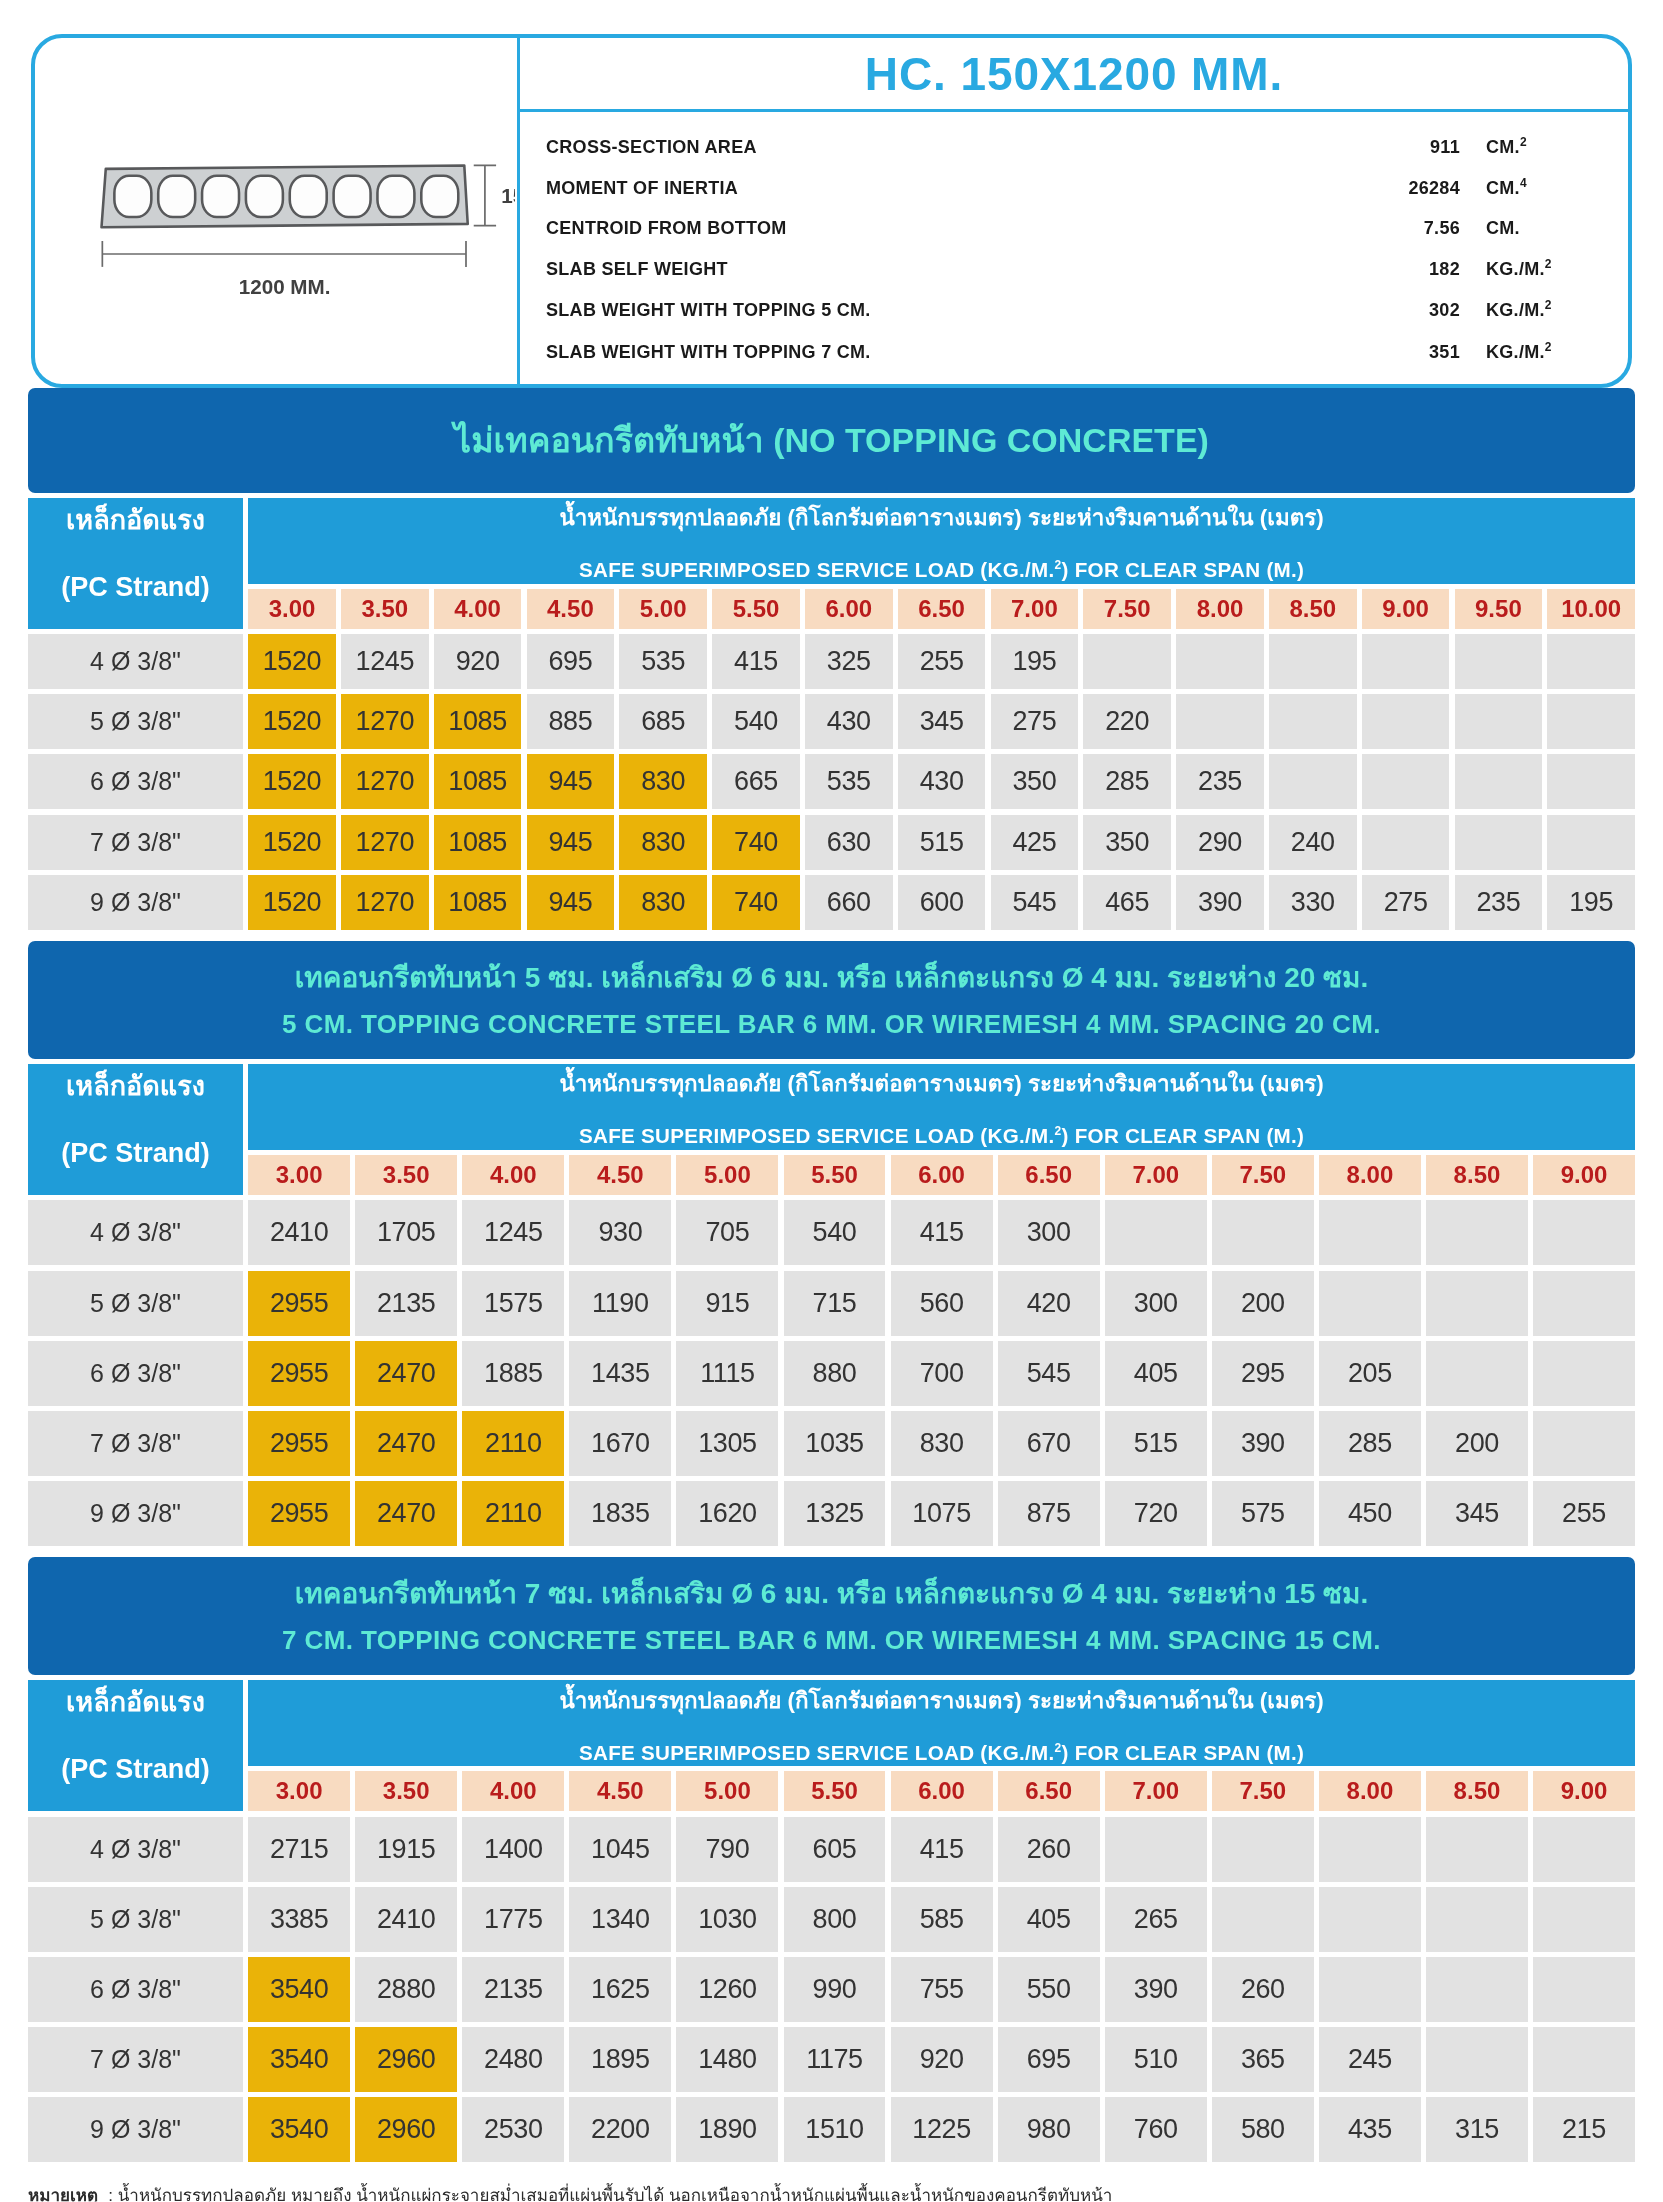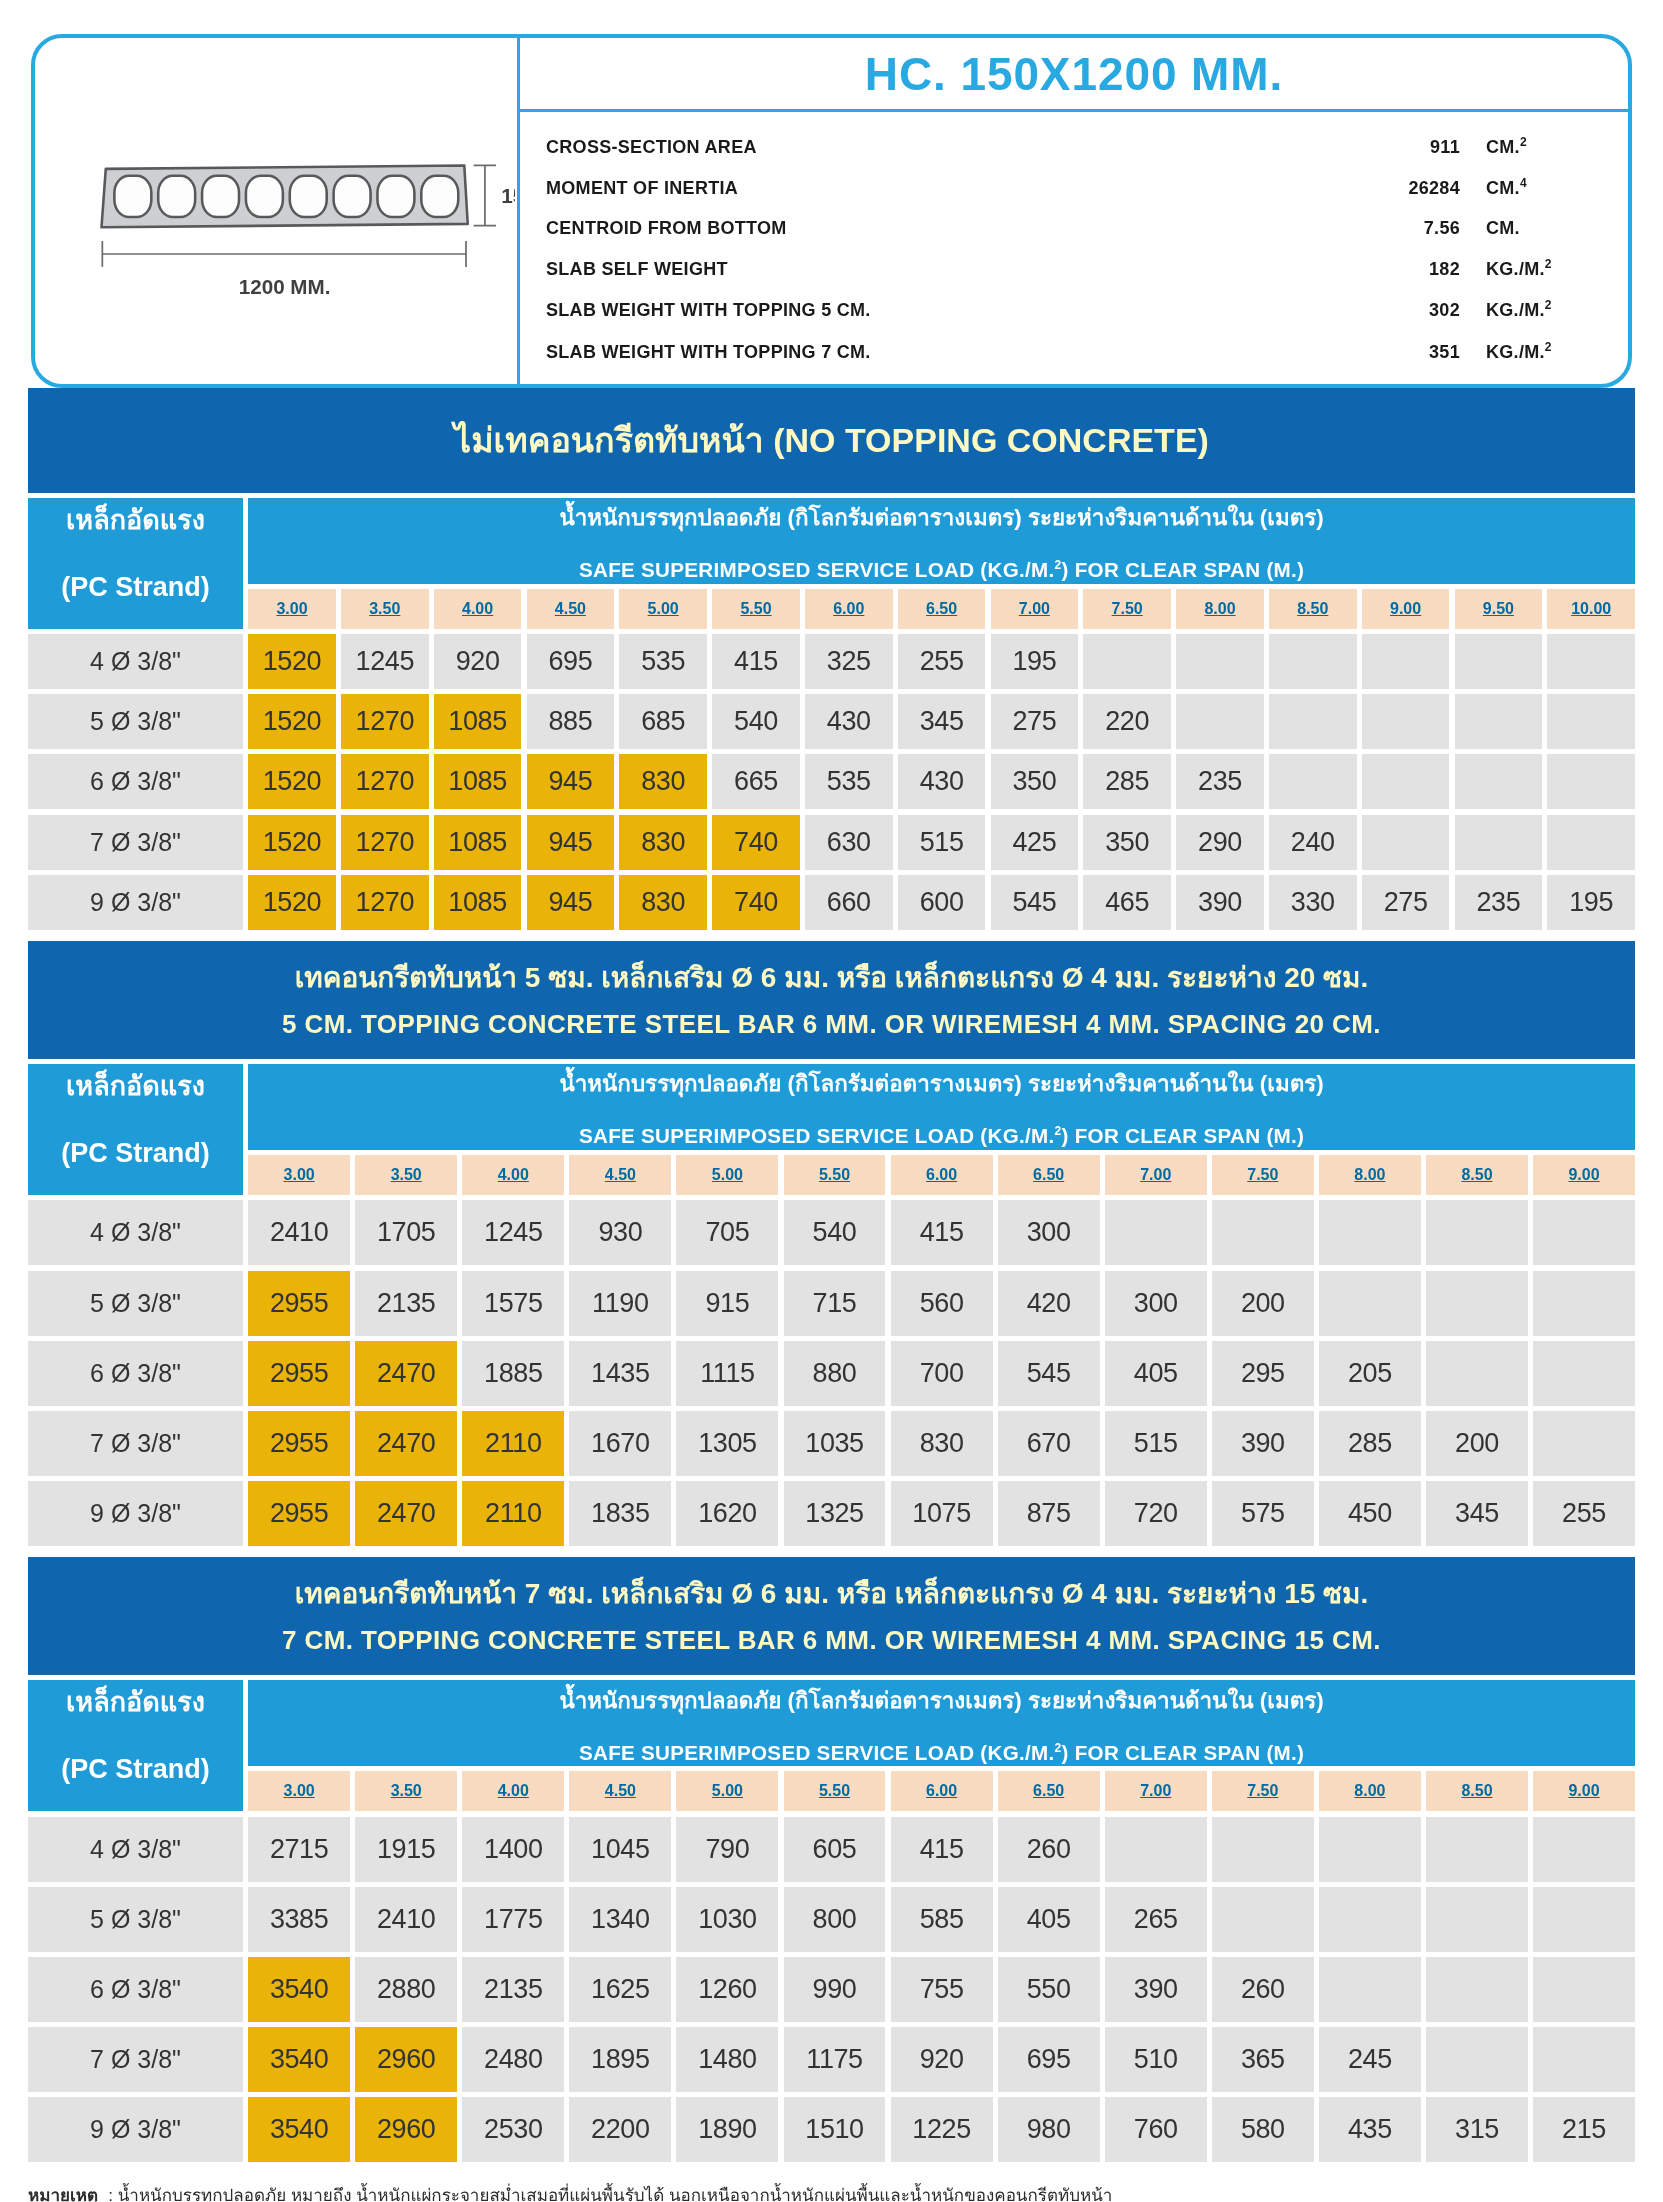--- a/index.html
+++ b/index.html
@@ -31,22 +31,22 @@
   }
   .spec-row { display:flex; align-items:baseline; font-weight:bold; font-size:18px; color:#1a1a1a; letter-spacing:0.3px; }
   .spec-label { flex:1; }
   .spec-value { width:112px; text-align:right; }
   .spec-unit  { width:102px; text-align:left; padding-left:26px; white-space:nowrap; }
   .spec-unit sup { font-size:12px; }
   
   .dim-text { font:bold 24px "Liberation Sans","DejaVu Sans",sans-serif; fill:#404040; }
   
   .banner {
-    margin:0 28px; background:#0F66AE; color:#fef9c3; text-align:center;
-    display:flex; flex-direction:column; justify-content:center;
+    margin:0 28px; background:#0F66AE; color:#5eead4; text-align:center;
+    display:flex; flex-direction:column; justify-content:center;border-radius:7px;
   }
   .banner-single { padding:31px 0; }
   .banner-multi  { padding:19px 1px; }
   .banner-th { font-size:28px; font-weight:bold; line-height:1.25; }
   .banner-single .banner-th { font-size:34px; }
   .banner-en { font-size:26px; font-weight:bold; margin-top:13.8px; letter-spacing:0.4px; }
   .tgrid {
     margin:5.2px 28px 11.2px 28px; display:grid; gap:5.2px; background:#fff;
   }
   .cell-leftheader {
@@ -57,21 +57,21 @@
   .cell-loadheader {
     grid-column:2 / -1; grid-row:1; background:#1F9CD8; color:#fff;
     display:flex; flex-direction:column; align-items:center; justify-content:center;
     gap:23px; text-align:center;
   }
   .load-th { font-size:22.4px; font-weight:bold; }
   .load-en { font-size:20.6px; font-weight:bold; letter-spacing:0.3px; }
   .load-en sup { font-size:12px; }
   .cell-span {
     background:#F8DBC1; display:flex; align-items:center; justify-content:center;
-    font-size:16px; font-weight:bold; color:#0369a1;text-decoration:underline;
+    font-size:24px; font-weight:bold; color:#b91c1c;
   }
   .cell-label {
     background:#E2E2E2; display:flex; align-items:center; justify-content:center;
     font-size:25px; color:#333;
   }
   .cell-data {
     background:#E2E2E2; display:flex; align-items:center; justify-content:center;
     font-size:27px; color:#333; letter-spacing:-0.4px;
   }
   .cell-data.hl { background:#eab308; }

